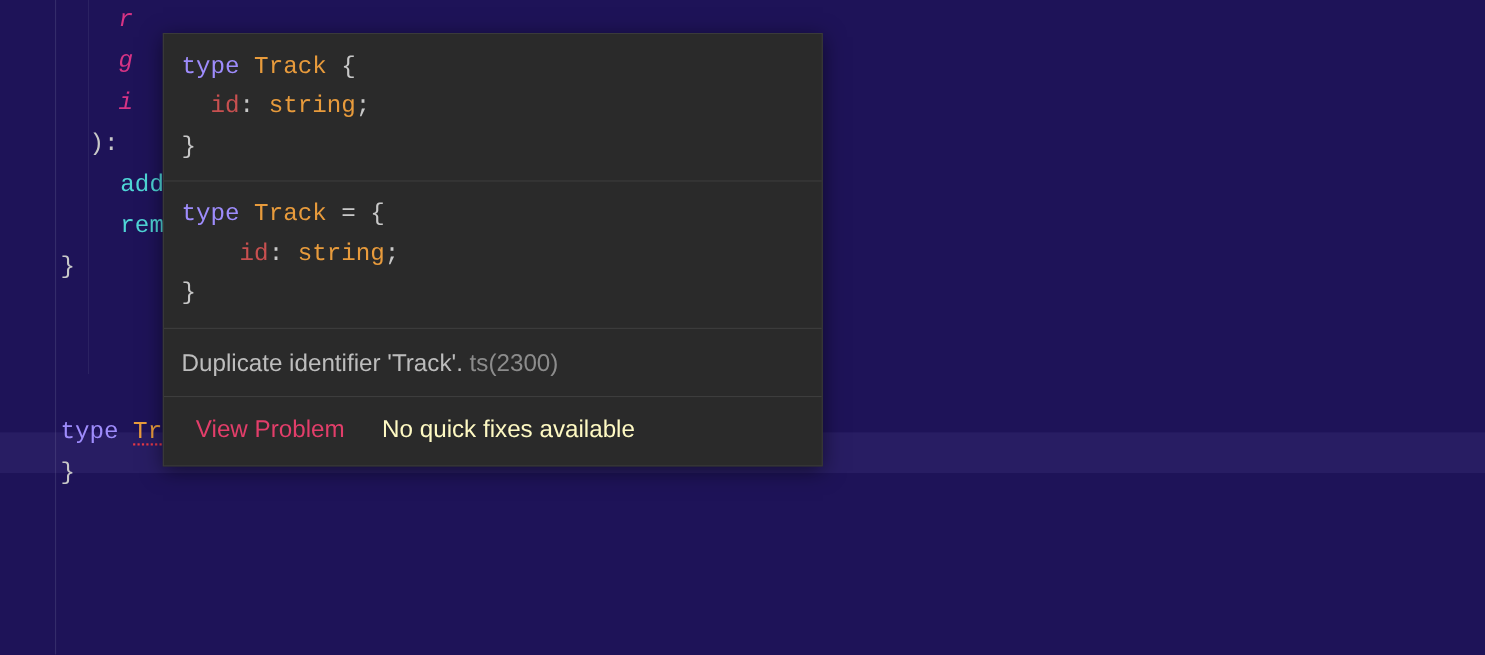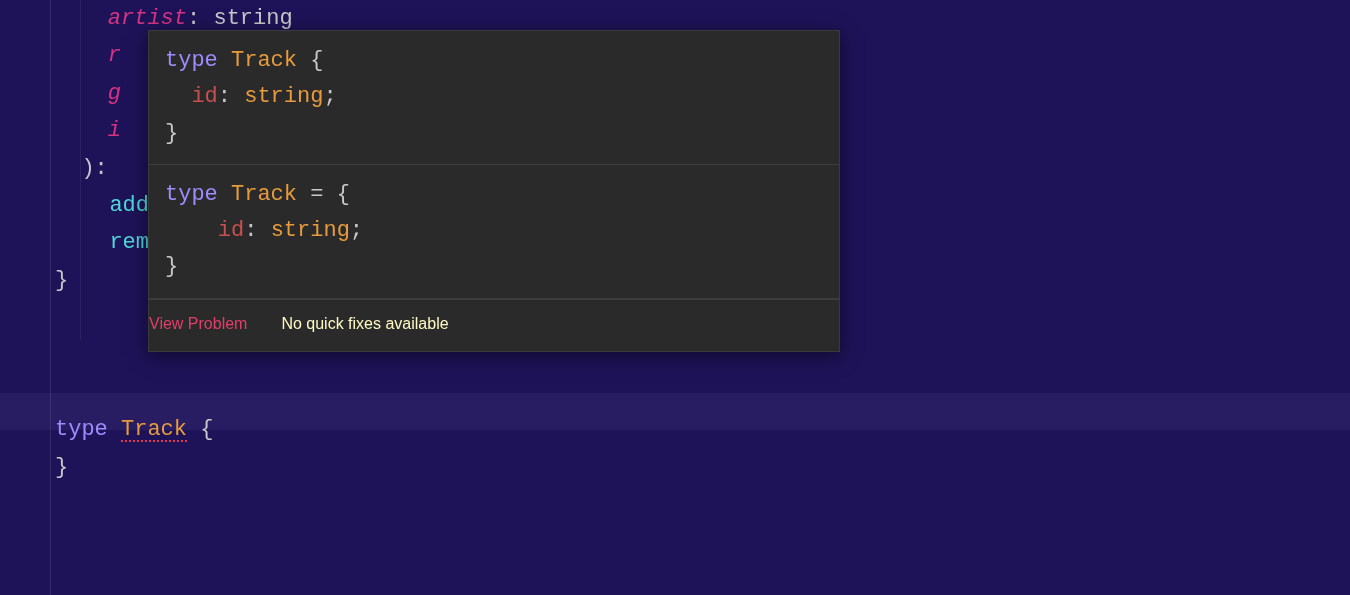--- a/index.html
+++ b/index.html
@@ -56,21 +56,21 @@
       left: 0;
       right: 0;
       height: 37px;
       top: 393px;
       background: rgba(140, 120, 200, 0.10);
     }
     .hover {
       position: absolute;
       left: 148px;
       top: 30px;
-      width: 692px;
+      width: 600px;
       background: #2a2a2a;
       border: 1px solid #3a3a3a;
       box-shadow: 0 4px 18px rgba(0,0,0,0.5);
       color: #d0d0d0;
       font-family: Menlo, Monaco, 'Courier New', monospace;
     }
     .hover-code {
       padding: 12px 16px;
       font-size: 22px;
       line-height: 1.65;
@@ -81,22 +81,22 @@
       background: #3d3d3d;
     }
     .hover-msg {
       padding: 12px 16px;
       font-size: 22px;
       color: #bdbdbd;
       font-family: -apple-system, 'Segoe UI', sans-serif;
     }
     .hover-msg .err-code { color: #8c8c8c; }
     .hover-actions {
-      padding: 10px 0 14px;
-      font-size: 16px;
+      padding: 10px 29px 14px;
+      font-size: 22px;
       font-family: -apple-system, 'Segoe UI', sans-serif;
       display: flex;
       gap: 34px;
       align-items: baseline;
     }
     .view-problem { color: #e23e6a; cursor: pointer; }
     .no-fix { color: #fef9c3; }
     .h-kw { color: #9e8cfc; }
     .h-name { color: #e89b3c; }
     .h-prop { color: #c85050; }
@@ -105,21 +105,20 @@
   </style>
 </head>
 <body>
 
 <div class="gutter-line"></div>
 <div class="indent-guide" style="left:80px"></div>
 
 <div class="selection-band"></div>
 
 <div class="editor">
-  <div class="code-line">    <span class="tok-prop">artist</span><span class="tok-punct">: string</span></div>
   <div class="code-line">    <span class="tok-prop">r</span></div>
   <div class="code-line">    <span class="tok-prop">g</span></div>
   <div class="code-line">    <span class="tok-prop">i</span></div>
   <div class="code-line">  <span class="tok-punct">):</span></div>
   <div class="code-line">  <span class="tok-fn">add</span></div>
   <div class="code-line">  <span class="tok-fn">rem</span></div>
   <div class="code-line"><span class="tok-punct">}</span></div>
   <div class="code-line">&nbsp;</div>
   <div class="code-line">&nbsp;</div>
   <div class="code-line">&nbsp;</div>
@@ -129,18 +128,21 @@
 
 <div class="hover">
   <div class="hover-code"><span class="h-kw">type</span><span class="h-name"> Track</span><span class="h-punct"> {</span>
 <span>  </span><span class="h-prop">id</span><span class="h-punct">: </span><span class="h-type">string</span><span class="h-punct">;</span>
 <span class="h-punct">}</span></div>
   <div class="hover-sep"></div>
   <div class="hover-code"><span class="h-kw">type</span><span class="h-name"> Track</span><span class="h-punct"> = {</span>
 <span>    </span><span class="h-prop">id</span><span class="h-punct">: </span><span class="h-type">string</span><span class="h-punct">;</span>
 <span class="h-punct">}</span></div>
   <div class="hover-sep"></div>
+  <div class="hover-msg">
+    <span>Duplicate identifier 'Track'. </span><span class="err-code">ts(2300)</span>
+  </div>
   <div class="hover-sep"></div>
   <div class="hover-actions">
     <span class="view-problem">View Problem</span>
     <span class="no-fix">No quick fixes available</span>
   </div>
 </div>
 
 </body></html>

